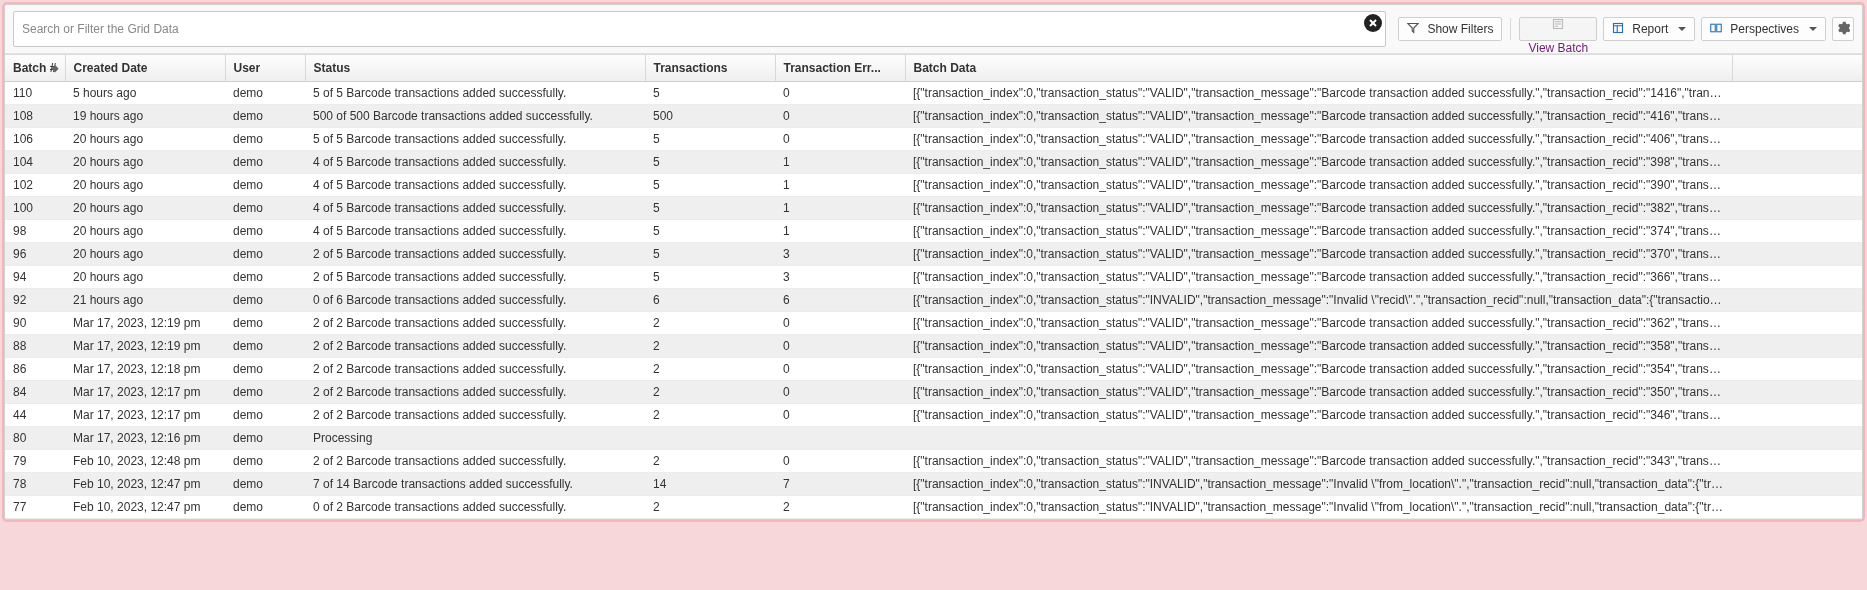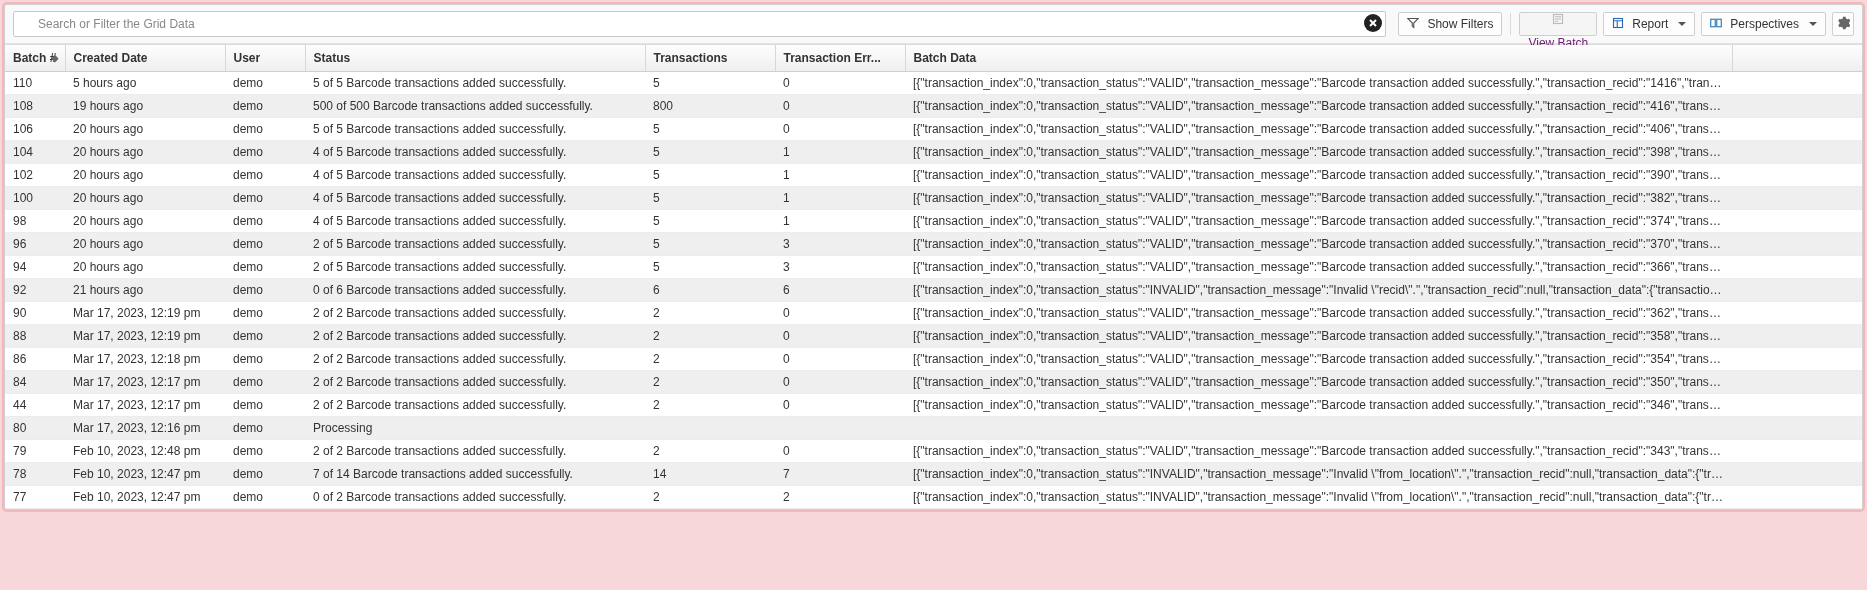--- a/index.html
+++ b/index.html
@@ -51,23 +51,23 @@
     background: #f9f9f9;
     border-bottom: 1px solid #e2e2e2;
   }
   .search-wrap {
     position: relative;
     flex: 1;
     margin-right: 6px;
   }
   .search-input {
     width: 100%;
-    height: 26px;
+    height: 36px;
     box-sizing: border-box;
-    padding: 2px 28px 2px 24px;
+    padding: 2px 28px 2px 8px;
     font-size: 12px;
     color: #555;
     border: 1px solid #c8c8c8;
     border-radius: 2px;
     background: #fff;
   }
   .search-input::placeholder { color: #888; }
   .search-clear {
     position: absolute;
     right: 4px;
@@ -296,21 +296,21 @@
               <td>5</td>
               <td>0</td>
               <td>[{"transaction_index":0,"transaction_status":"VALID","transaction_message":"Barcode transaction added successfully.","transaction_recid":"1416","transaction_data...</td>
               <td></td>
             </tr>
             <tr>
               <td>108</td>
               <td>19 hours ago</td>
               <td>demo</td>
               <td>500 of 500 Barcode transactions added successfully.</td>
-              <td>800</td>
+              <td>500</td>
               <td>0</td>
               <td>[{"transaction_index":0,"transaction_status":"VALID","transaction_message":"Barcode transaction added successfully.","transaction_recid":"416","transaction_data":...</td>
               <td></td>
             </tr>
             <tr>
               <td>106</td>
               <td>20 hours ago</td>
               <td>demo</td>
               <td>5 of 5 Barcode transactions added successfully.</td>
               <td>5</td>

